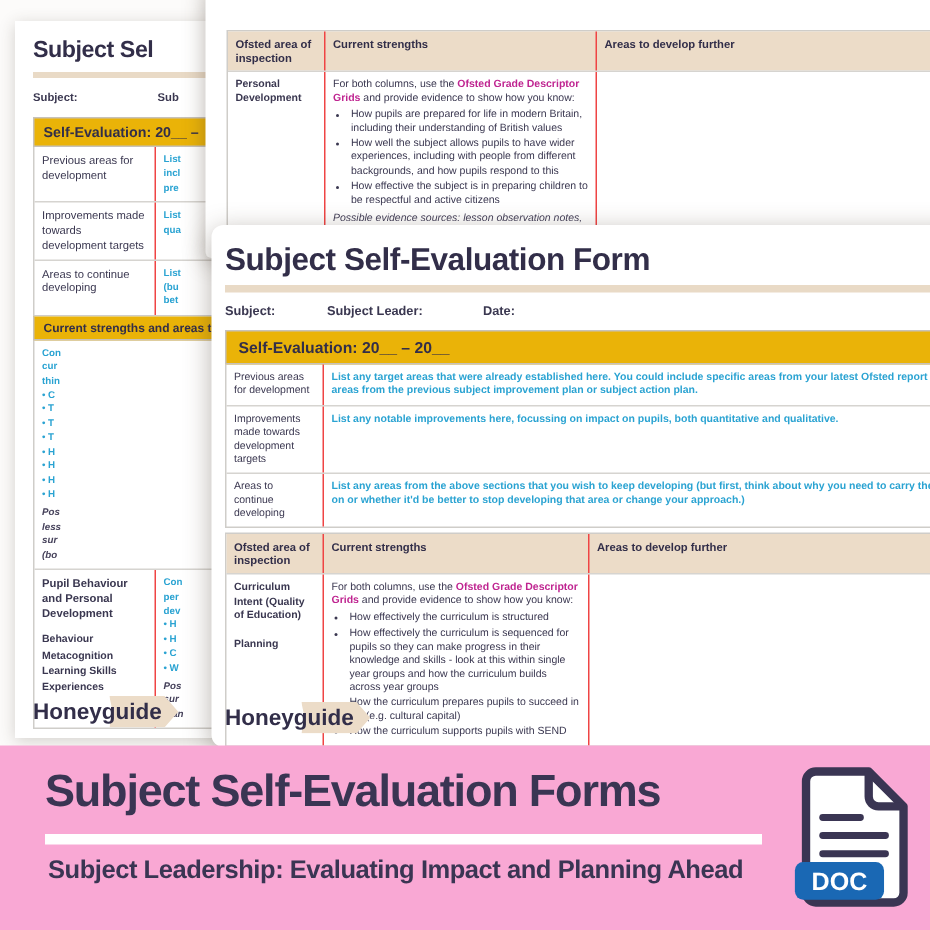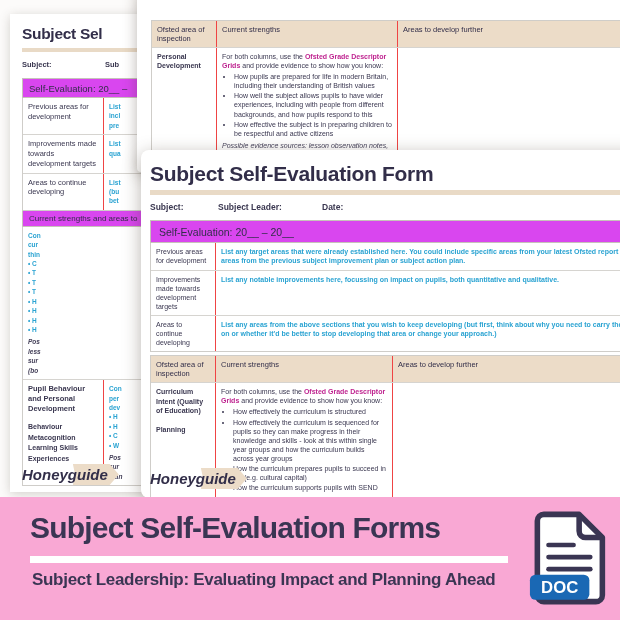--- a/index.html
+++ b/index.html
@@ -8,21 +8,21 @@
 
   
   .page{position:absolute;background:#fff;color:#3a3750;}
   .page-back{left:10px;top:14px;width:330px;height:478px;box-shadow:0 2px 10px rgba(70,58,45,.22);z-index:1;}
   .page-top{left:137px;top:-10px;width:500px;height:182px;box-shadow:0 3px 14px rgba(70,58,45,.38);z-index:2;border-radius:4px;}
   .page-front{left:141px;top:150px;width:500px;height:348px;box-shadow:0 4px 18px rgba(70,58,45,.38);z-index:3;border-radius:8px;overflow:hidden;}
 
   
   .doc-title{font-weight:700;color:#322e49;letter-spacing:-.3px;}
   .rule{background:#e9dac6;}
-  .band{background:#d946ef;border:1px solid #c7c2ba;font-weight:400;color:#322e49;display:flex;align-items:center;}
+  .band{background:#eab308;border:1px solid #c7c2ba;font-weight:700;color:#322e49;display:flex;align-items:center;}
   .tbl{border:1px solid #cfcdc9;border-top:none;}
   .tr{display:flex;border-top:1px solid #d6d4d0;}
   .td{padding:4px 5px;box-sizing:border-box;}
   .td + .td{border-left:1px solid #ef4444;}
   .lbl{font-weight:400;color:#3a3750;}
   .blue{color:#2aa3d2;font-weight:700;}
   .link{color:#bf2490;font-weight:700;text-decoration:none;}
   .frag{white-space:pre-line;}
   .note{font-style:italic;color:#45415a;}
   ul.bl{margin:2px 0 0 12px;padding:0;}
@@ -35,21 +35,21 @@
   .meta{display:flex;margin-top:7px;font-size:8.5px;font-weight:700;}
   .meta .m1{width:68px;}
   .meta .m2{width:104px;}
   .page-front .band{margin-top:8px;height:21px;font-size:10.5px;padding-left:8px;}
   .page-front .lbl{font-size:7px;line-height:1.3;}
   .page-front .blue{font-size:7px;line-height:1.32;}
   .page-front .c1{width:64px;flex:none;}
   .page-front .c2{width:177px;flex:none;}
   .page-front .c3{flex:1;}
   .hdr{background:#ecdcc8;}
-  .hdr .td{font-weight:400;font-size:7.5px;color:#322e49;}
+  .hdr .td{font-weight:700;font-size:7.5px;color:#322e49;}
   .body7{font-size:7px;line-height:1.3;color:#3a3750;}
   .ofsted{margin-top:3px;border-top:1px solid #cfcdc9;}
   .arealbl{font-size:7px;font-weight:700;line-height:1.35;}
   .arealbl .gap{display:block;height:9px;}
 
   
   .page-top .inner{padding:30px 0 0 14px;}
   .page-top .c1{width:64px;flex:none;}
   .page-top .c2{width:181px;flex:none;}
   .page-top .c3{flex:1;}
@@ -68,21 +68,21 @@
   .page-back .c2{flex:1;}
   .page-back .blue{font-size:6.5px;line-height:1.45;}
   .page-back .band2{margin-top:0;height:15px;font-size:8px;border-top:none;}
   .sechead{font-size:7.5px;font-weight:700;line-height:1.3;}
   .subitems{font-size:7px;font-weight:700;line-height:1.5;margin-top:9px;}
   .page-back .note{font-size:6.5px;}
 
   
   .hg{position:relative;display:inline-block;font-weight:700;color:#322e49;}
   .hg .tag{position:absolute;right:-11px;top:-2px;width:46px;height:calc(100% + 4px);background:#ecdcc8;clip-path:polygon(0 0,80% 0,100% 50%,80% 100%,0 100%,5% 50%);}
-  .hg .txt{position:relative;font-style:italic;}
+  .hg .txt{position:relative;}
   .logo-front{position:absolute;left:9px;bottom:11px;font-size:15px;}
   .logo-back{position:absolute;left:12px;bottom:9px;font-size:15px;}
 
   
   .banner{position:absolute;left:0;top:497px;width:620px;height:123px;background:#f9a8d4;z-index:5;}
   .banner-title{position:absolute;left:30px;top:14px;font-size:30px;font-weight:800;color:#3a3553;letter-spacing:-.8px;}
   .banner-underline{position:absolute;left:30px;top:59px;width:478px;height:7px;background:#fff;}
   .banner-subtitle{position:absolute;left:32px;top:73px;font-size:17px;font-weight:700;color:#3a3553;letter-spacing:-.3px;}
   .doc-icon{position:absolute;right:13px;top:12px;}
 </style>

